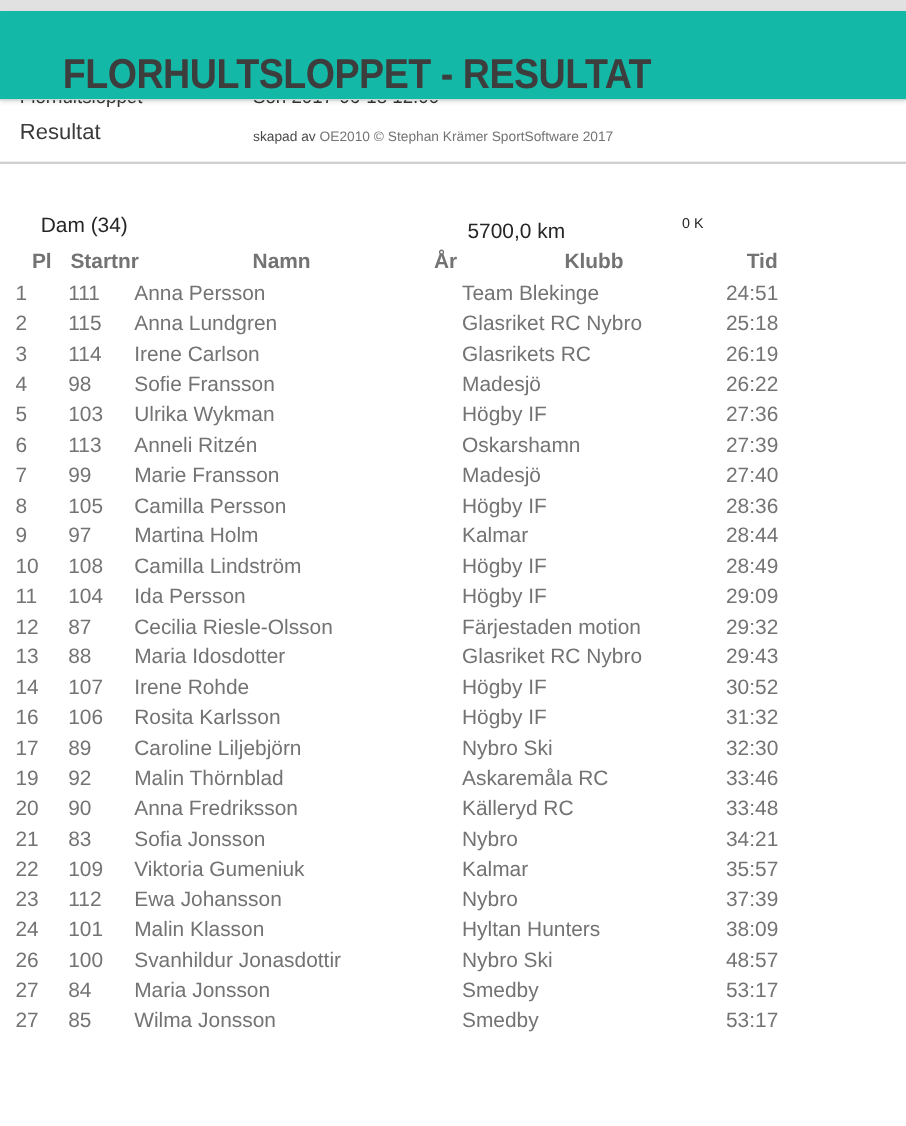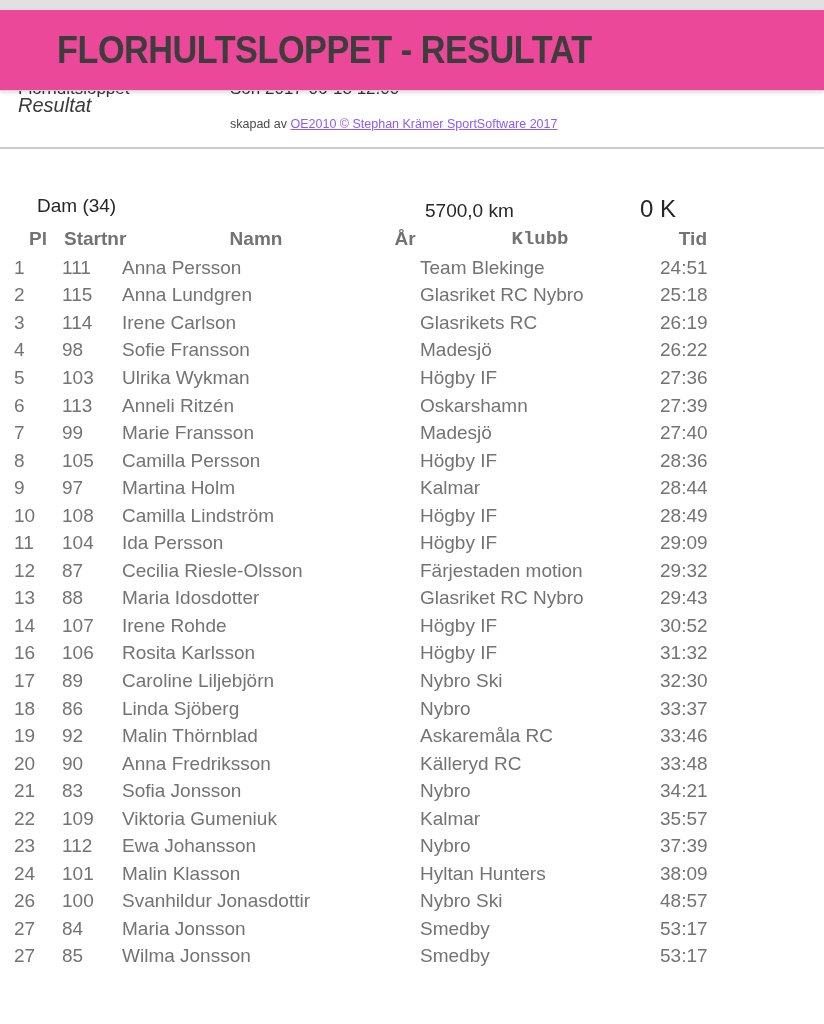--- a/index.html
+++ b/index.html
@@ -7,40 +7,40 @@
     width:824px;height:1024px;position:relative;overflow:hidden;
     background:#ffffff;color:#262626;
     font-family:"Liberation Sans",sans-serif;
   }
   .top-strip{
     position:absolute;top:0;left:0;width:824px;height:10px;
     background:#e1e1e1;
   }
   .header-card{
     position:absolute;top:10px;left:0;width:824px;height:80px;
-    background:#ec4899;border-bottom:1px solid #d6d6d6;
+    background:#14b8a6;border-bottom:1px solid #d6d6d6;
     box-shadow:0 2px 4px rgba(0,0,0,.12);
-    z-index:5;display:flex;align-items:center;
+    z-index:5;display:flex;align-items:flex-end;
   }
   .header-title{
     margin-left:57px;font-size:38px;font-weight:700;color:#3d3d3d;
     letter-spacing:-.5px;white-space:nowrap;
     transform:scaleX(.9);transform-origin:left center;
   }
   
   .meta-event{position:absolute;top:80px;left:18px;z-index:1;font-size:17px;line-height:18px;color:#333;}
   .meta-date{position:absolute;top:80px;left:230px;z-index:1;font-size:17px;line-height:18px;color:#333;}
-  .meta-report{position:absolute;top:94px;left:18px;font-size:20px;color:#3a3a3a;font-style:italic;}
+  .meta-report{position:absolute;top:109px;left:18px;font-size:20px;color:#3a3a3a;}
   .meta-created{position:absolute;top:117px;left:230px;font-size:12.5px;color:#4a4a4a;}
-  .meta-created a{color:#8b5cf6;text-decoration:underline;cursor:pointer;}
+  .meta-created a{color:#737373;cursor:pointer;}
   .rule{position:absolute;top:147px;left:0;width:824px;height:2px;background:#cdcdcd;}
 
   .section-name{position:absolute;top:195px;left:18px;font-size:19px;margin-left:19px;}
   .section-dist{position:absolute;top:200px;left:425px;font-size:19px;}
-  .section-ctrl{position:absolute;top:195px;left:620px;font-size:24px;margin-left:20px;}
+  .section-ctrl{position:absolute;top:195px;left:620px;font-size:13px;}
 
   table.results{
     position:absolute;top:224px;left:14px;width:693px;
     border-collapse:collapse;table-layout:fixed;
     font-size:19px;color:#737373;
   }
   .results th{font-weight:700;height:30px;padding:0;vertical-align:middle;white-space:nowrap;}
   .results td{height:27.55px;padding:0;vertical-align:middle;white-space:nowrap;}
   col.c-pl{width:48px;}
   col.c-startnr{width:60px;}
@@ -48,21 +48,21 @@
   col.c-ar{width:30px;}
   col.c-klubb{width:240px;}
   col.c-tid{width:47px;}
   th.col-pl{text-align:center;}
   td.col-pl{text-align:left;}
   th.col-startnr{text-align:left;padding-left:2px;}
   td.col-startnr{text-align:left;}
   th.col-namn{text-align:center;}
   td.col-namn{text-align:left;}
   th.col-ar,td.col-ar{text-align:center;}
-  th.col-klubb{text-align:center;font-family:Liberation Mono, monospace;}
+  th.col-klubb{text-align:center;}
   td.col-klubb{text-align:left;}
   th.col-tid,td.col-tid{text-align:right;}
 </style>
 </head>
 <body>
 
 <div class="top-strip"></div>
 
 <div class="header-card">
   <div class="header-title">FLORHULTSLOPPET - RESULTAT</div>
@@ -224,28 +224,20 @@
       </tr>
       <tr>
         <td class="col-pl">17</td>
         <td class="col-startnr">89</td>
         <td class="col-namn">Caroline Liljebjörn</td>
         <td class="col-ar"></td>
         <td class="col-klubb">Nybro Ski</td>
         <td class="col-tid">32:30</td>
       </tr>
       <tr>
-        <td class="col-pl">18</td>
-        <td class="col-startnr">86</td>
-        <td class="col-namn">Linda Sjöberg</td>
-        <td class="col-ar"></td>
-        <td class="col-klubb">Nybro</td>
-        <td class="col-tid">33:37</td>
-      </tr>
-      <tr>
         <td class="col-pl">19</td>
         <td class="col-startnr">92</td>
         <td class="col-namn">Malin Thörnblad</td>
         <td class="col-ar"></td>
         <td class="col-klubb">Askaremåla RC</td>
         <td class="col-tid">33:46</td>
       </tr>
       <tr>
         <td class="col-pl">20</td>
         <td class="col-startnr">90</td>

